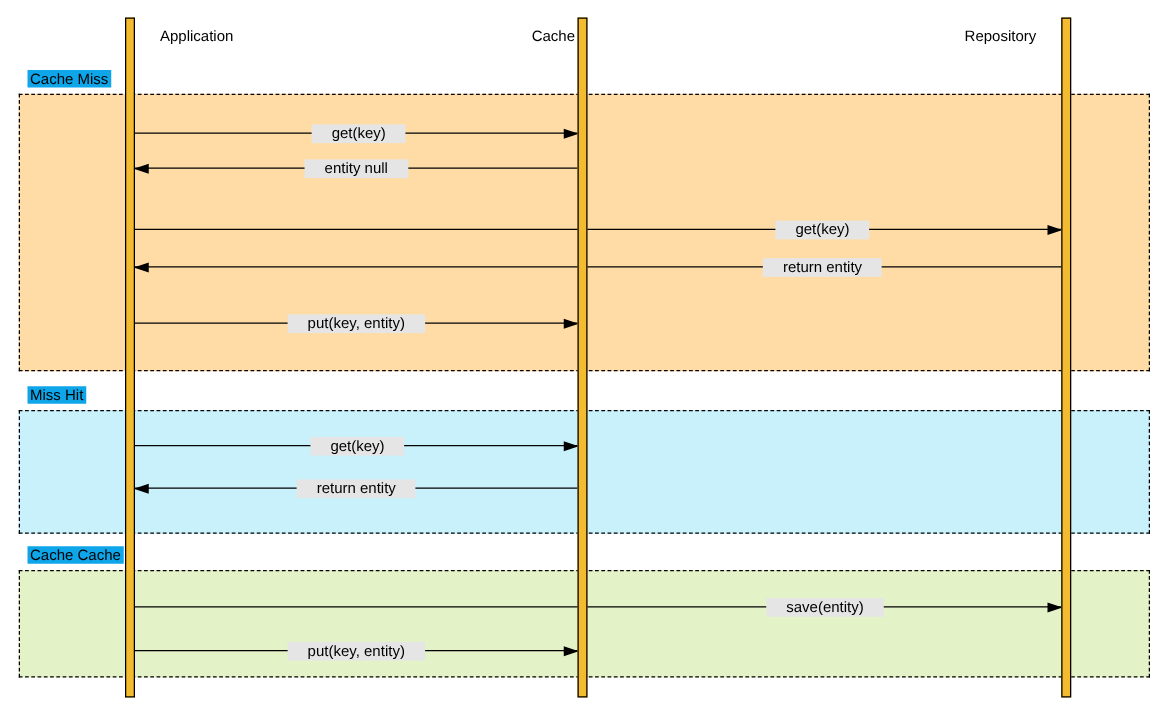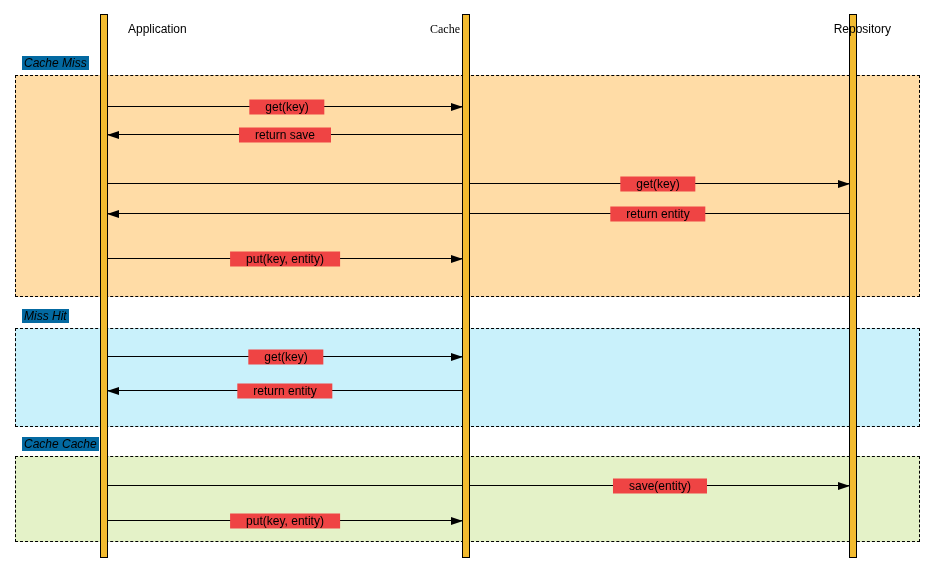--- a/index.html
+++ b/index.html
@@ -11,51 +11,51 @@
   }
   
   .frame {
     position:absolute; left:15px; width:905px;
     border:1px dashed #000; box-sizing:border-box; z-index:1;
   }
   .frame.miss   { top:75px;  height:222px; background:#FFDCA6; }
   .frame.hit    { top:328px; height:99px;  background:#C9F1FB; }
   .frame.update { top:456px; height:86px;  background:#E4F2C8; }
   .frame-label {
-    position:absolute; left:22px; z-index:2; background:#0369a1;
-    padding:0 2px; line-height:14px; white-space:nowrap;font-style:italic;
+    position:absolute; left:22px; z-index:2; background:#0ea5e9;
+    padding:0 2px; line-height:14px; white-space:nowrap;
   }
   
   .lifeline {
     position:absolute; top:14px; height:542px; width:6px;
     background:#F2BB30; border:1px solid #000; z-index:4;
   }
   .lifeline.app  { left:100px; }
   .lifeline.cache{ left:462px; }
   .lifeline.repo { left:849px; }
   .actor-label {
     position:absolute; top:22px; line-height:14px; z-index:5;
     white-space:nowrap;
   }
   .actor-label.app  { left:128px; }
-  .actor-label.cache{ left:460px; transform:translateX(-100%);font-family:Liberation Serif, serif; }
-  .actor-label.repo { left:891px; transform:translateX(-100%); }
+  .actor-label.cache{ left:460px; transform:translateX(-100%); }
+  .actor-label.repo { left:829px; transform:translateX(-100%); }
   
   .msg {
     position:absolute; height:0; border-top:1px solid #000; z-index:3;
   }
   .msg .head {
     position:absolute; top:-4px; width:0; height:0;
     border-top:4px solid transparent; border-bottom:4px solid transparent;
   }
   .msg.dir-right .head { right:-1px; border-left:12px solid #000; }
   .msg.dir-left  .head { left:-1px;  border-right:12px solid #000; }
   .msg .chip {
     position:absolute; top:0; transform:translate(-50%,-50%);
-    background:#ef4444; padding:1px 16px; line-height:13px; white-space:nowrap;
+    background:#e5e5e5; padding:1px 16px; line-height:13px; white-space:nowrap;
     z-index:5;
   }
 </style>
 </head>
 <body>
 
 <div id="canvas">
 
   <div class="frame miss"></div>
   <div class="frame hit"></div>
@@ -72,21 +72,21 @@
   <div class="actor-label app">Application</div>
   <div class="actor-label cache">Cache</div>
   <div class="actor-label repo">Repository</div>
 
   <div class="msg dir-right" style="top:106px;left:108px;width:354px;">
     <span class="head"></span>
     <span class="chip" style="left:179px">get(key)</span>
   </div>
   <div class="msg dir-left" style="top:134px;left:108px;width:354px;">
     <span class="head"></span>
-    <span class="chip" style="left:177px">return save</span>
+    <span class="chip" style="left:177px">entity null</span>
   </div>
   <div class="msg dir-right" style="top:183px;left:108px;width:741px;">
     <span class="head"></span>
     <span class="chip" style="left:550px">get(key)</span>
   </div>
   <div class="msg dir-left" style="top:213px;left:108px;width:741px;">
     <span class="head"></span>
     <span class="chip" style="left:550px">return entity</span>
   </div>
   <div class="msg dir-right" style="top:258px;left:108px;width:354px;">

